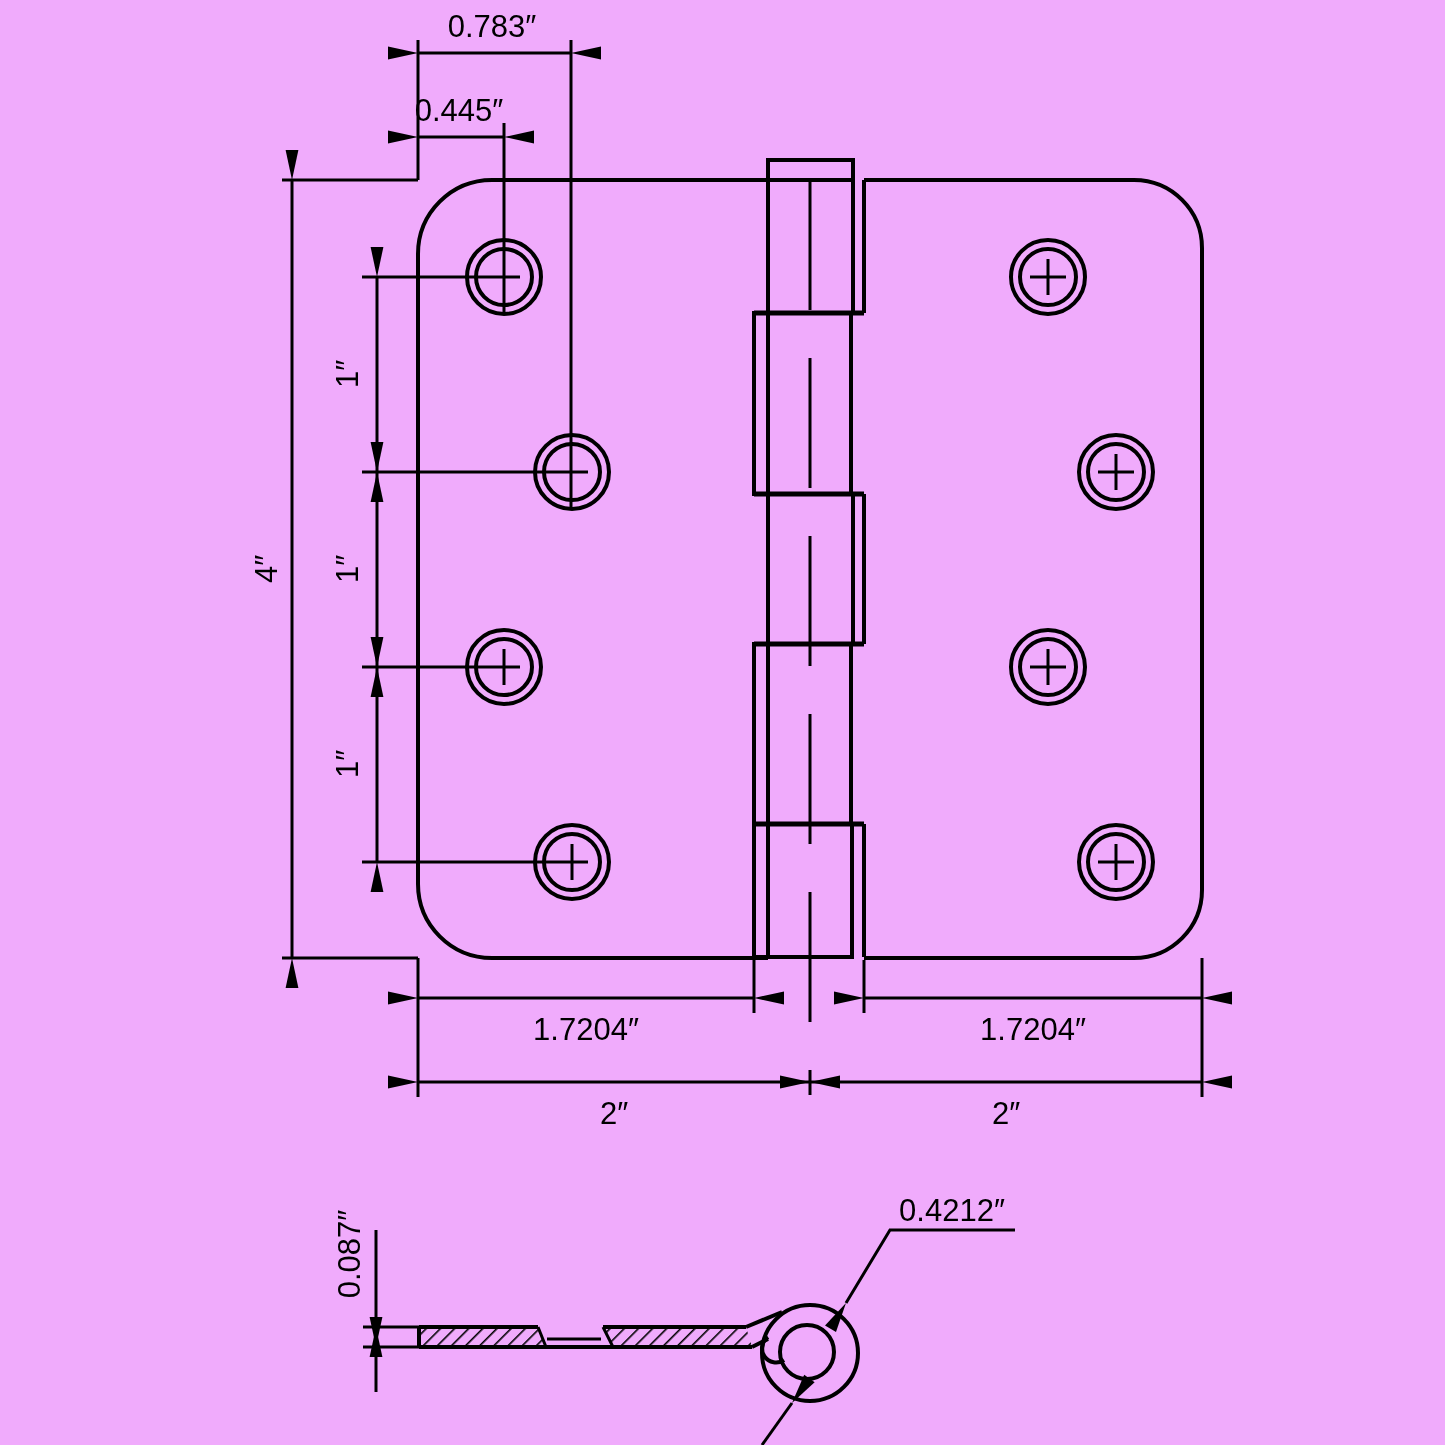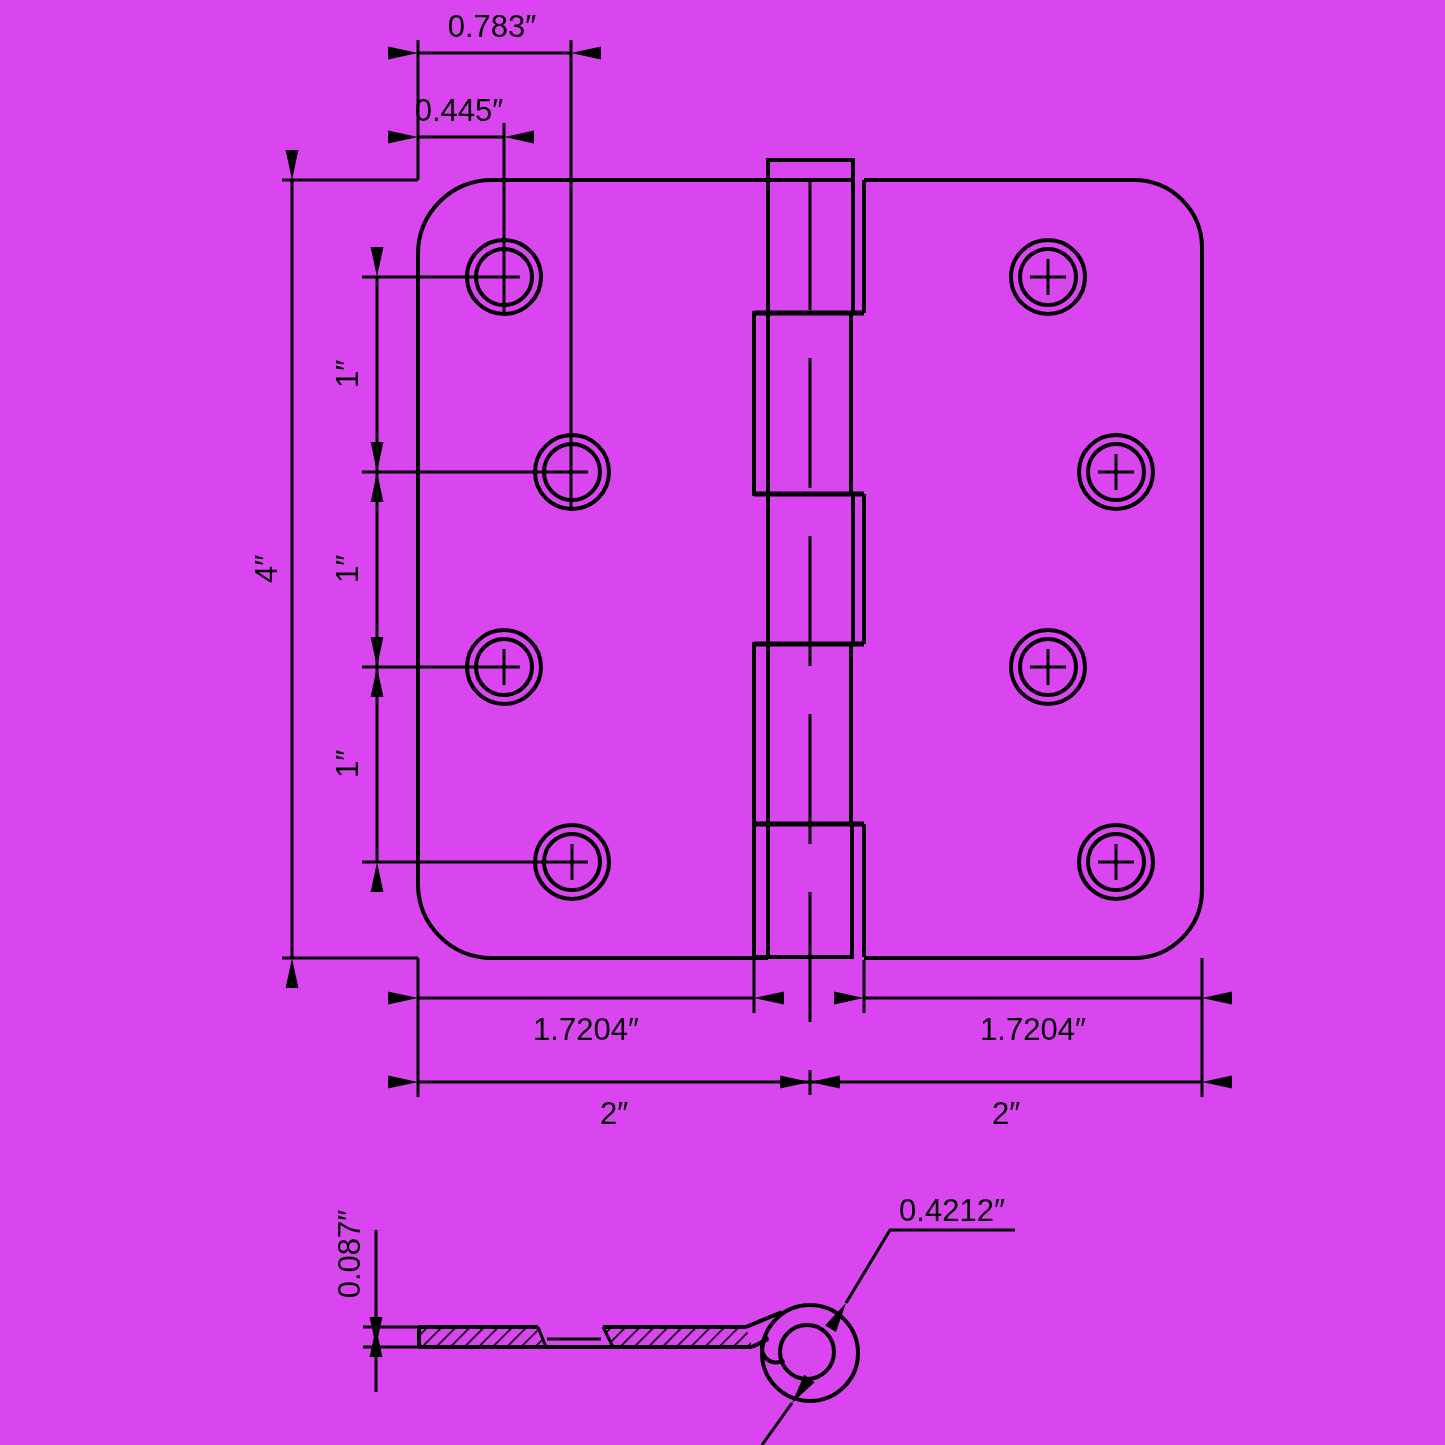--- a/index.html
+++ b/index.html
@@ -1,21 +1,21 @@
 <!DOCTYPE html>
 <html><head>
 <meta charset="utf-8">
 <style>
   html, body { margin: 0; padding: 0; }
   body { background: #ffffff; }
   .stage {
     position: relative;
     width: 1445px;
     height: 1445px;
-    background: #d946ef;
+    background: #f0abfc;
     overflow: hidden;
   }
   svg { display: block; }
   .obj   { stroke: #000; stroke-width: 4; fill: none; }
   .objthk{ stroke: #000; stroke-width: 5; fill: none; }
   .thin  { stroke: #000; stroke-width: 3; fill: none; }
   .dim   { stroke: #000; stroke-width: 3; fill: none; }
   .pin   { stroke: #000; stroke-width: 3; fill: none; stroke-dasharray: 130 48; }
   .hatchfill { fill: url(#hatch); stroke: none; }
   text {

